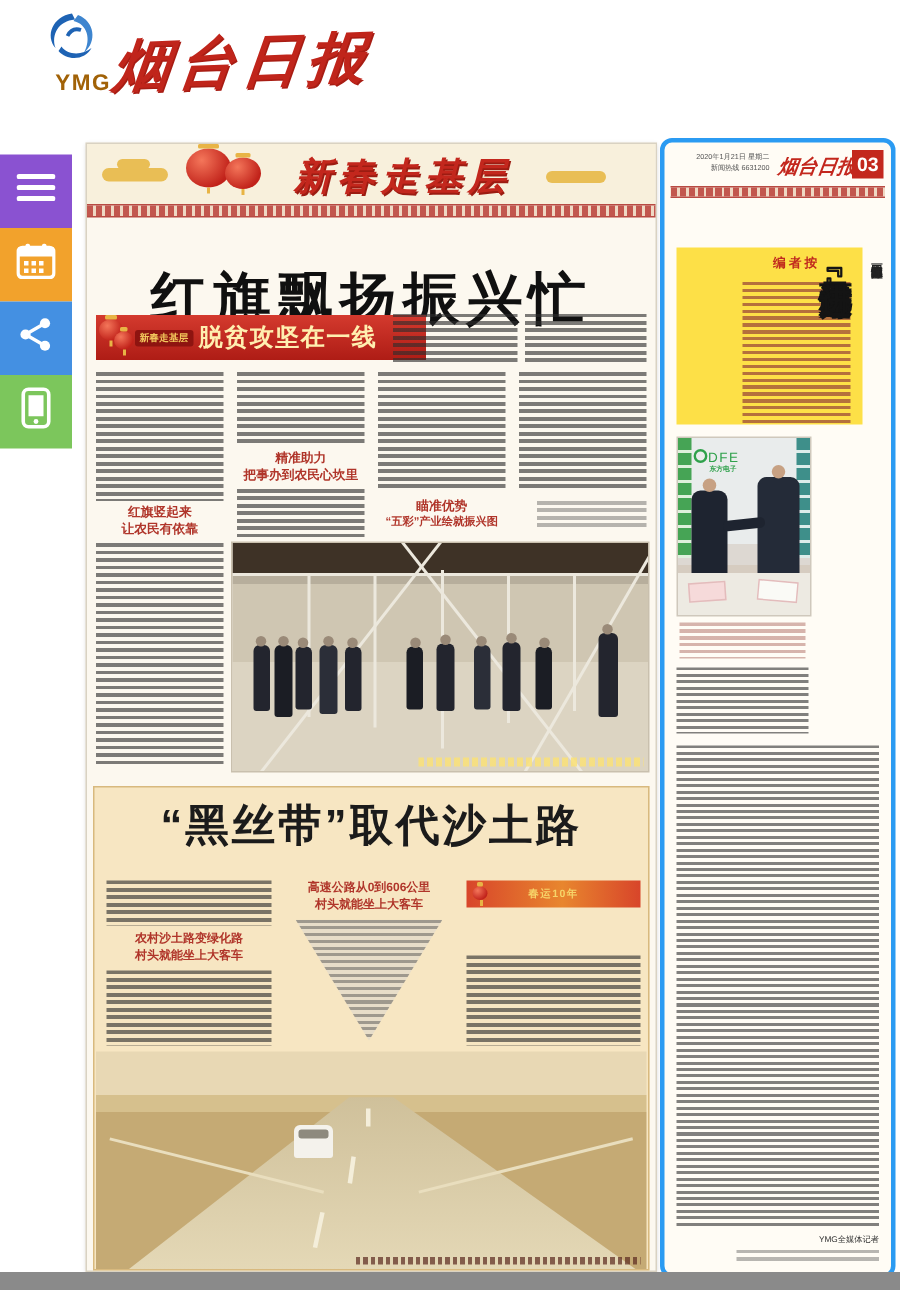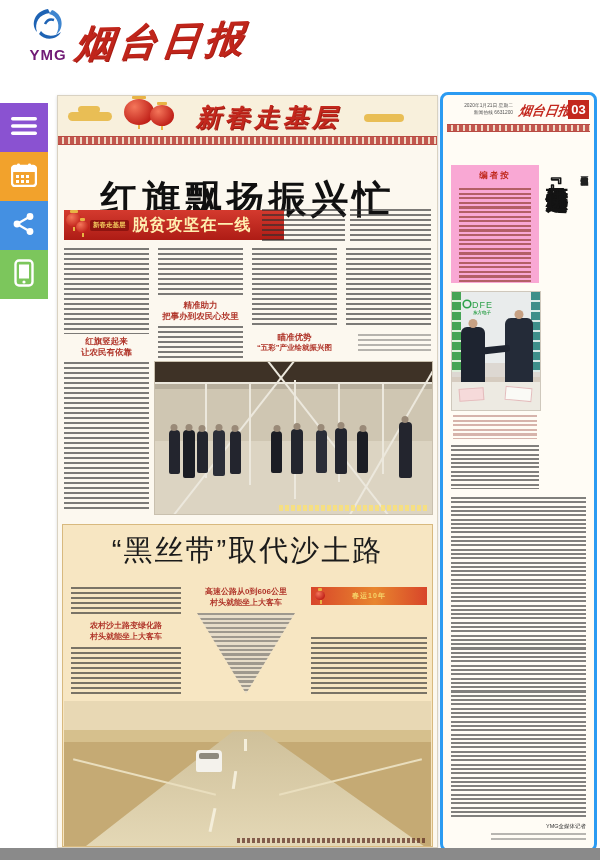--- a/index.html
+++ b/index.html
@@ -1,20 +1,20 @@
 <!DOCTYPE html>
 <html><head>
 <meta charset="utf-8">
 <style>
   html,body{margin:0;padding:0;background:#fff;font-family:"Liberation Sans","DejaVu Sans",sans-serif;}
   #screen{position:relative;width:600px;height:860px;background:#fff;overflow:hidden;}
   .abs{position:absolute;}
 
   
-  .logo-abbr{font-size:15px;font-weight:bold;color:#701a75;letter-spacing:1px;}
+  .logo-abbr{font-size:15px;font-weight:bold;color:#a16207;letter-spacing:1px;text-align:right;}
   .masthead-big{font-size:38px;font-weight:900;color:#C0251B;letter-spacing:5px;
     transform:skewX(-8deg) rotate(-2deg);font-style:italic;text-shadow:1px 1px 0 #a81d14;}
 
   
   .side-btn{width:48px;height:49px;display:flex;align-items:center;justify-content:center;cursor:pointer;}
   .sb-purple{background:#8A52D1;} .sb-orange{background:#F2A22C;}
   .sb-blue{background:#4490E2;} .sb-green{background:#7CC65C;}
 
   
   .page{background:#FCF8EF;border:1px solid #D9D2C2;box-sizing:border-box;box-shadow:0 1px 3px rgba(0,0,0,.15);}
@@ -39,34 +39,34 @@
   .btitle{font-size:25px;font-weight:900;font-style:italic;color:#C3271D;letter-spacing:4px;text-shadow:1px 1px 0 #9c1c12;}
 
   .kicker{font-size:11.5px;font-weight:bold;color:#1c1c1c;text-align:center;letter-spacing:.5px;}
   .headline1{font-size:38px;font-weight:900;color:#101010;text-align:center;letter-spacing:4px;}
   .redbox{background:linear-gradient(180deg,#D43A2E,#AE1C15);display:flex;align-items:center;gap:4px;padding:0 4px 0 26px;}
   .badge-gold{background:#8E1410;color:#F2C75C;font-size:6.5px;font-weight:bold;border-radius:2px;padding:1px 3px;white-space:nowrap;}
   .redbox-title{font-size:16px;font-weight:900;color:#FFEFB0;letter-spacing:1px;white-space:nowrap;}
   .subhead{font-size:8.5px;font-weight:bold;color:#B0352A;text-align:center;line-height:1.35;}
 
   .block2{background:#F7E6C2;border:1px solid #D8B97E;box-sizing:border-box;}
-  .headline2{font-size:29px;font-weight:400;color:#1b1b1b;text-align:center;letter-spacing:2px;}
+  .headline2{font-size:29px;font-weight:700;color:#1b1b1b;text-align:center;letter-spacing:2px;}
   .deck2{font-size:11px;font-weight:bold;color:#8F3A2B;text-align:center;letter-spacing:2px;}
   .subhead2{font-size:8px;font-weight:bold;color:#B0352A;text-align:center;line-height:1.35;}
   .tri{clip-path:polygon(0 0,100% 0,50% 96%);background-color:#E7DDC9;
     background-image:repeating-linear-gradient(180deg,rgba(70,70,70,.45) 0 2px,transparent 2px 4.5px);}
   .ad-banner{background:linear-gradient(90deg,#D8452A,#E8862E 55%,#D8452A);display:flex;align-items:center;justify-content:center;}
   .ad-text{color:#F6D469;font-size:7px;font-weight:bold;letter-spacing:1px;}
 
   
   .rp-date{font-size:4.8px;color:#555;text-align:right;line-height:1.5;}
   .masthead-small{font-size:13px;font-weight:900;color:#C3271D;transform:skewX(-8deg);font-style:italic;white-space:nowrap;}
   .pagenum{background:#C3271D;color:#fff;font-size:13px;font-weight:900;display:flex;align-items:center;justify-content:center;}
   .rp-banner-title{font-size:9.5px;font-weight:900;color:#C3271D;white-space:nowrap;}
-  .ednote{background:#f9a8d4;}
+  .ednote{background:#fde047;padding-left:36px;}
   .ednote-title{font-size:8.5px;font-weight:bold;color:#C02A1E;text-align:center;letter-spacing:2px;}
   .v-headline{writing-mode:vertical-rl;text-orientation:upright;font-size:22px;font-weight:900;color:#141414;line-height:1.05;}
   .v-kicker{writing-mode:vertical-rl;text-orientation:upright;font-size:7.5px;font-weight:bold;color:#222;}
   .rp-byline{font-size:5.5px;color:#333;text-align:right;}
 
   
   .photo1{background:linear-gradient(180deg,#3E3226 0 13%,#B7AE9C 13% 18%,#CFC6B2 18% 52%,#DCD4C2 52% 100%);
     overflow:hidden;border:1px solid #c9c0ae;}
   .pole{position:absolute;background:#ECE8DD;width:2px;}
   .person{position:absolute;background:#23252E;border-radius:4px 4px 2px 2px;}

